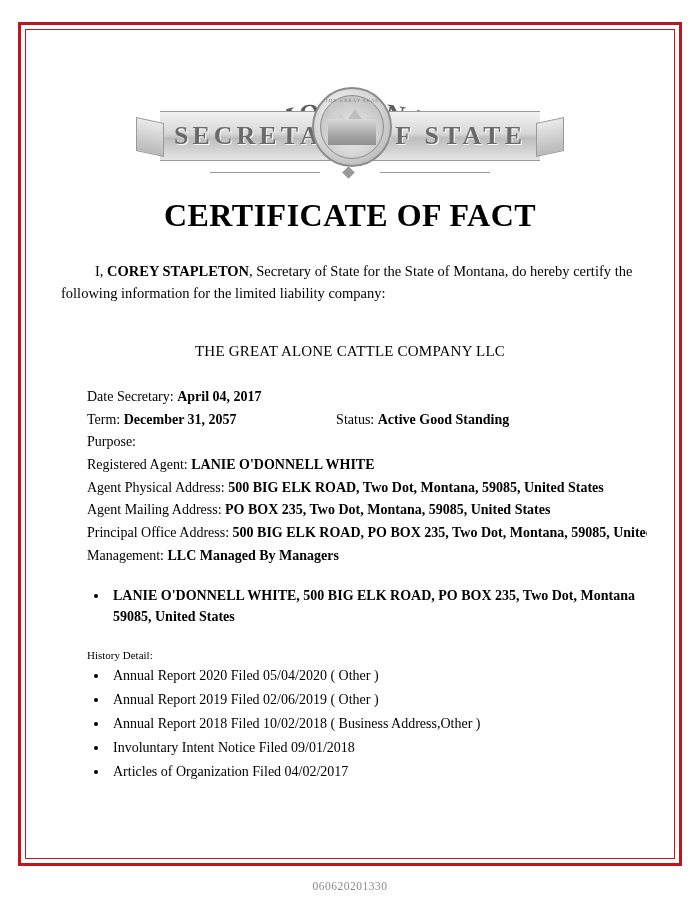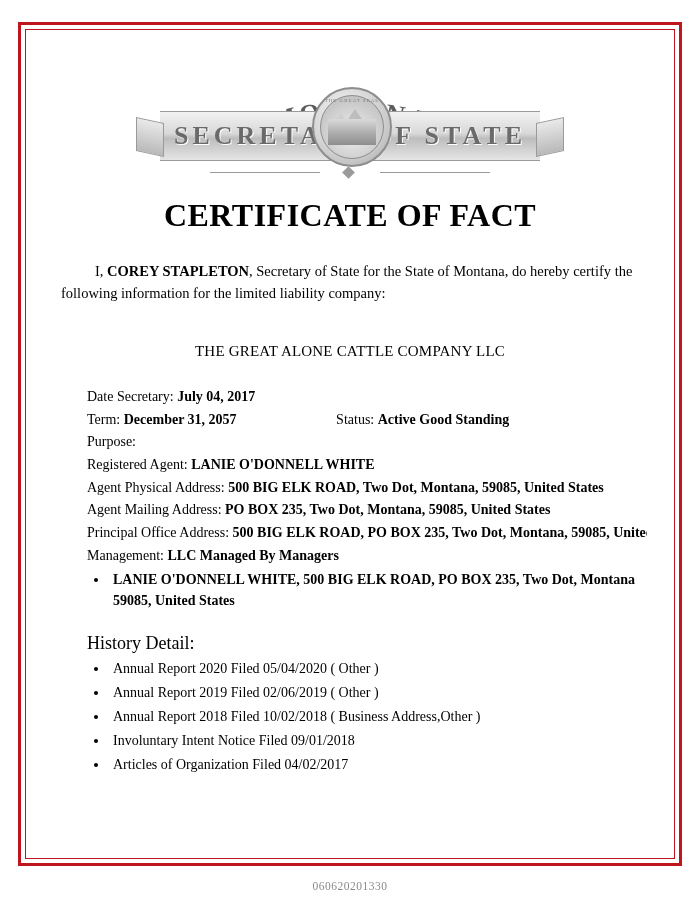--- a/index.html
+++ b/index.html
@@ -207,27 +207,27 @@
     display: inline-block;
     margin-left: 96px;
   }
 
   ul.members, ul.history {
     margin: 4px 0 0 0;
     padding-left: 22px;
     font-size: 14px;
     line-height: 1.5;
   }
-  ul.members { margin-top: 2px; }
+  ul.members { margin-top: 18px; }
   ul.members li { font-weight: bold; list-style: disc; padding-left: 4px; }
   ul.history li { padding-left: 4px; margin-bottom: 3px; }
 
   .history-title {
     margin: 22px 0 4px 62px;
-    font-size: 18px;
+    font-size: 11px;
     font-family: Liberation Serif, serif;
   }
   .history-wrap {
     margin-left: 62px;
     width: 560px;
   }
 
   .footer-code {
     position: absolute;
     left: 0; right: 0;
@@ -285,21 +285,21 @@
   <p class="intro">
     <span class="indent"></span><span>I, </span><b>COREY STAPLETON</b><span>, Secretary of State for the State of Montana, do hereby certify the following information for the limited liability company:</span>
   </p>
 
   <div class="company">THE GREAT ALONE CATTLE COMPANY LLC</div>
 
   <div class="fields">
 
     <div class="field-row">
       <span class="field-label">Date Secretary:</span>
-      <span class="field-value">July 04, 2017</span>
+      <span class="field-value">April 04, 2017</span>
     </div>
 
     <div class="field-row">
       <span class="field-label">Term:</span>
       <span class="field-value">December 31, 2057</span>
       <span class="status-block">
         <span class="field-label">Status:</span>
         <span class="field-value">Active Good Standing</span>
       </span>
     </div>

